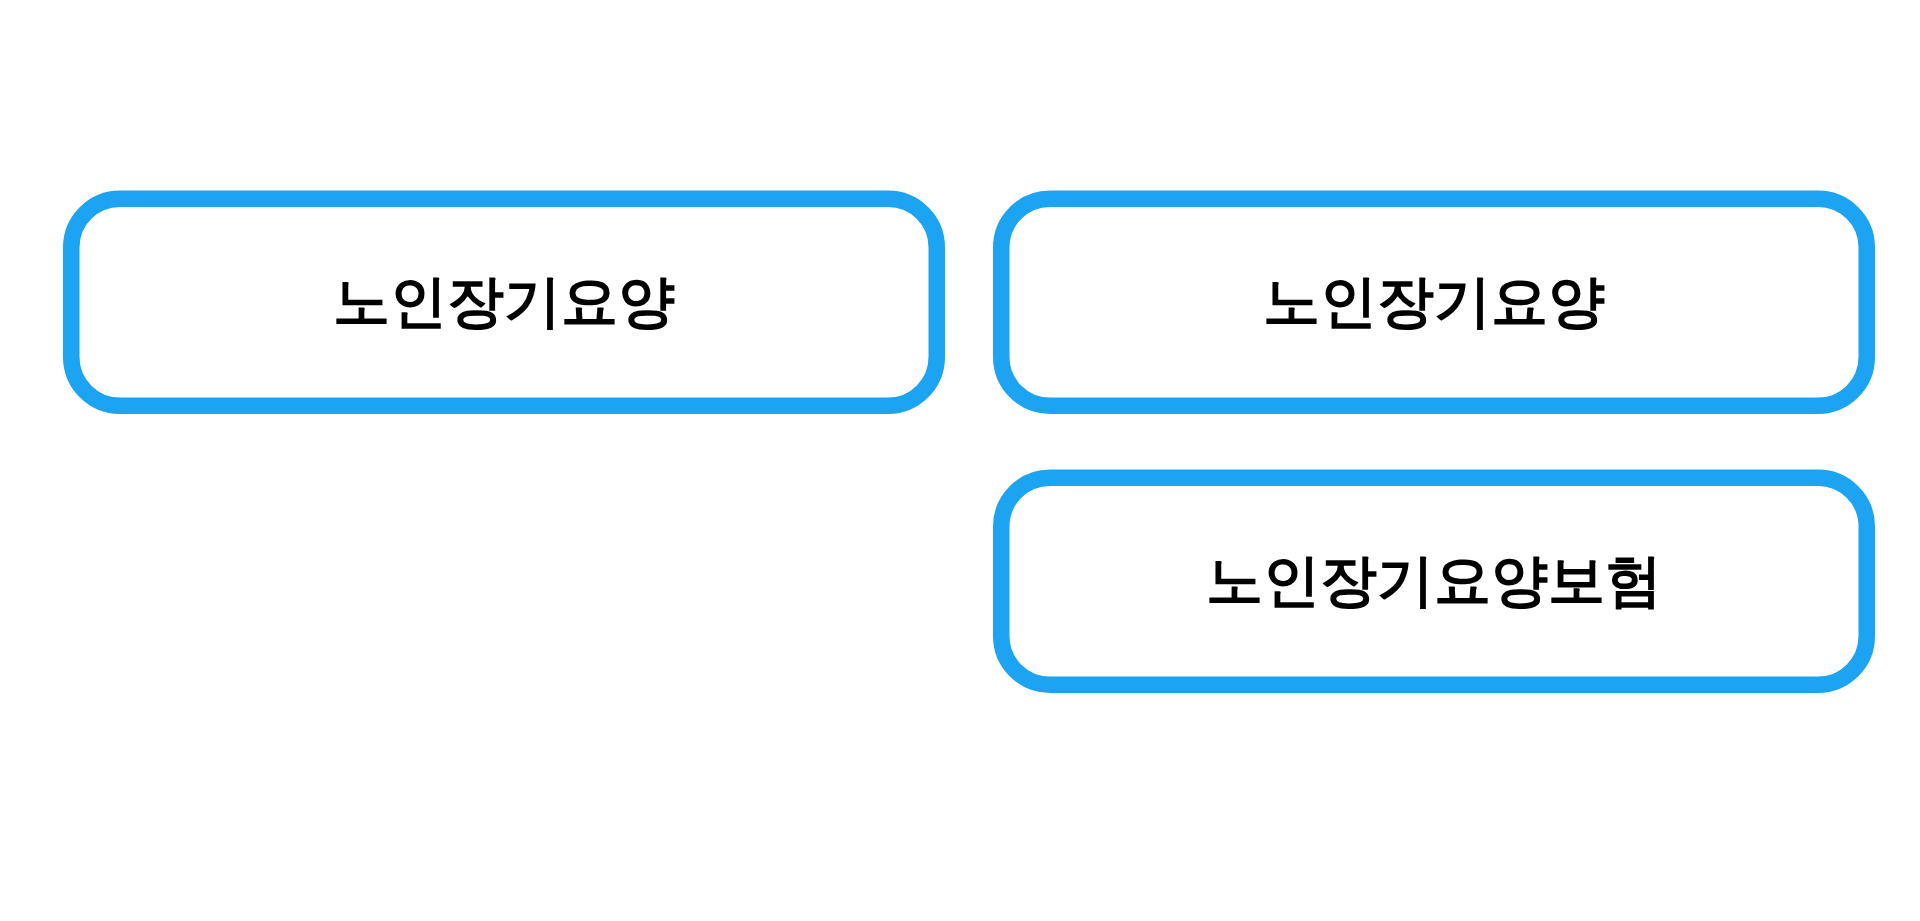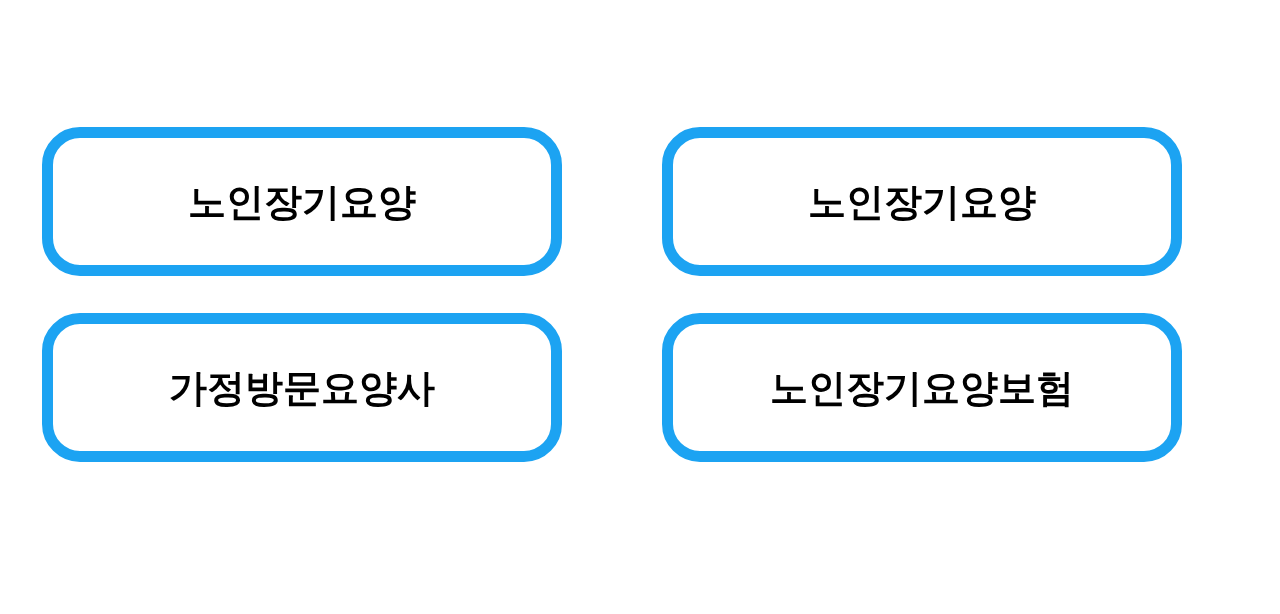--- a/index.html
+++ b/index.html
@@ -14,21 +14,21 @@
   }
   .canvas {
     position: relative;
     width: 1280px;
     height: 614px;
     background: #ffffff;
     overflow: hidden;
   }
   .topic-button {
     position: absolute;
-    width: 520px;
+    width: 588px;
     height: 149px;
     background: #ffffff;
     border: 11px solid var(--accent);
     border-radius: 38px;
     display: flex;
     align-items: center;
     justify-content: center;
     cursor: pointer;
     padding: 0;
   }
@@ -51,21 +51,18 @@
 <div class="canvas">
 
   <button class="topic-button pos-tl">
     <span class="label">노인장기요양</span>
   </button>
 
   <button class="topic-button pos-tr">
     <span class="label">노인장기요양</span>
   </button>
 
-  <button class="topic-button pos-bl">
-    <span class="label">가정방문요양사</span>
-  </button>
 
   <button class="topic-button pos-br">
     <span class="label">노인장기요양보험</span>
   </button>
 
 </div>
 
 </body></html>

